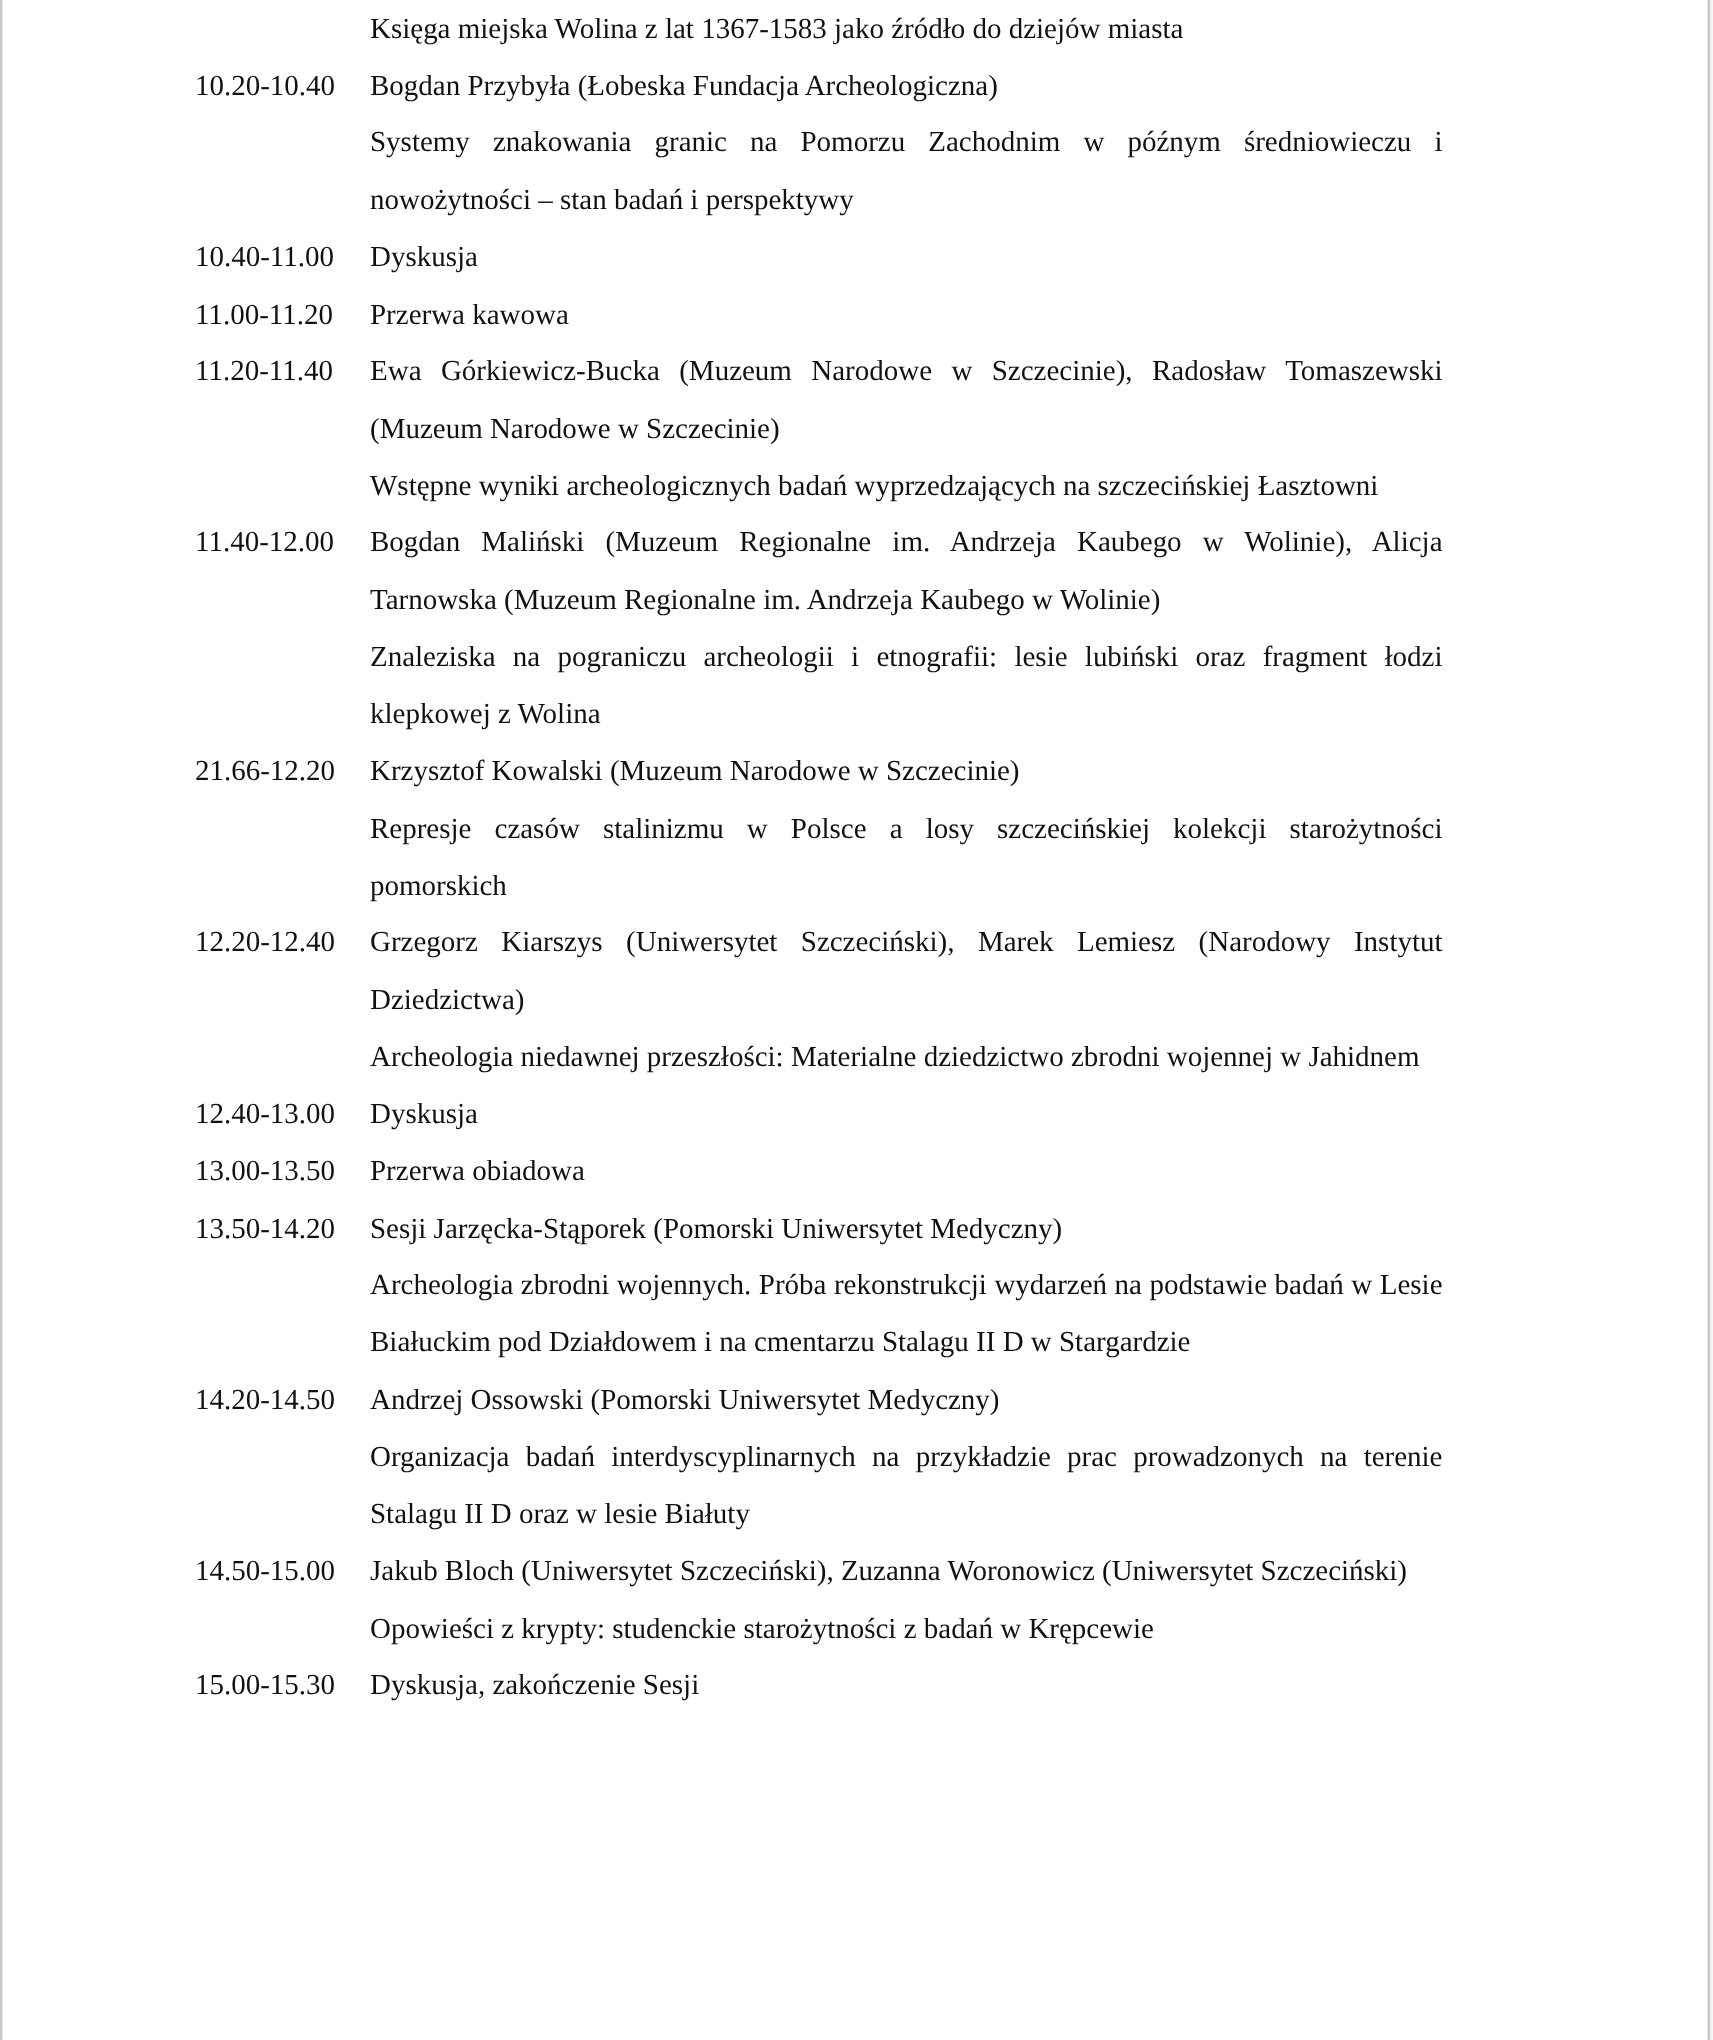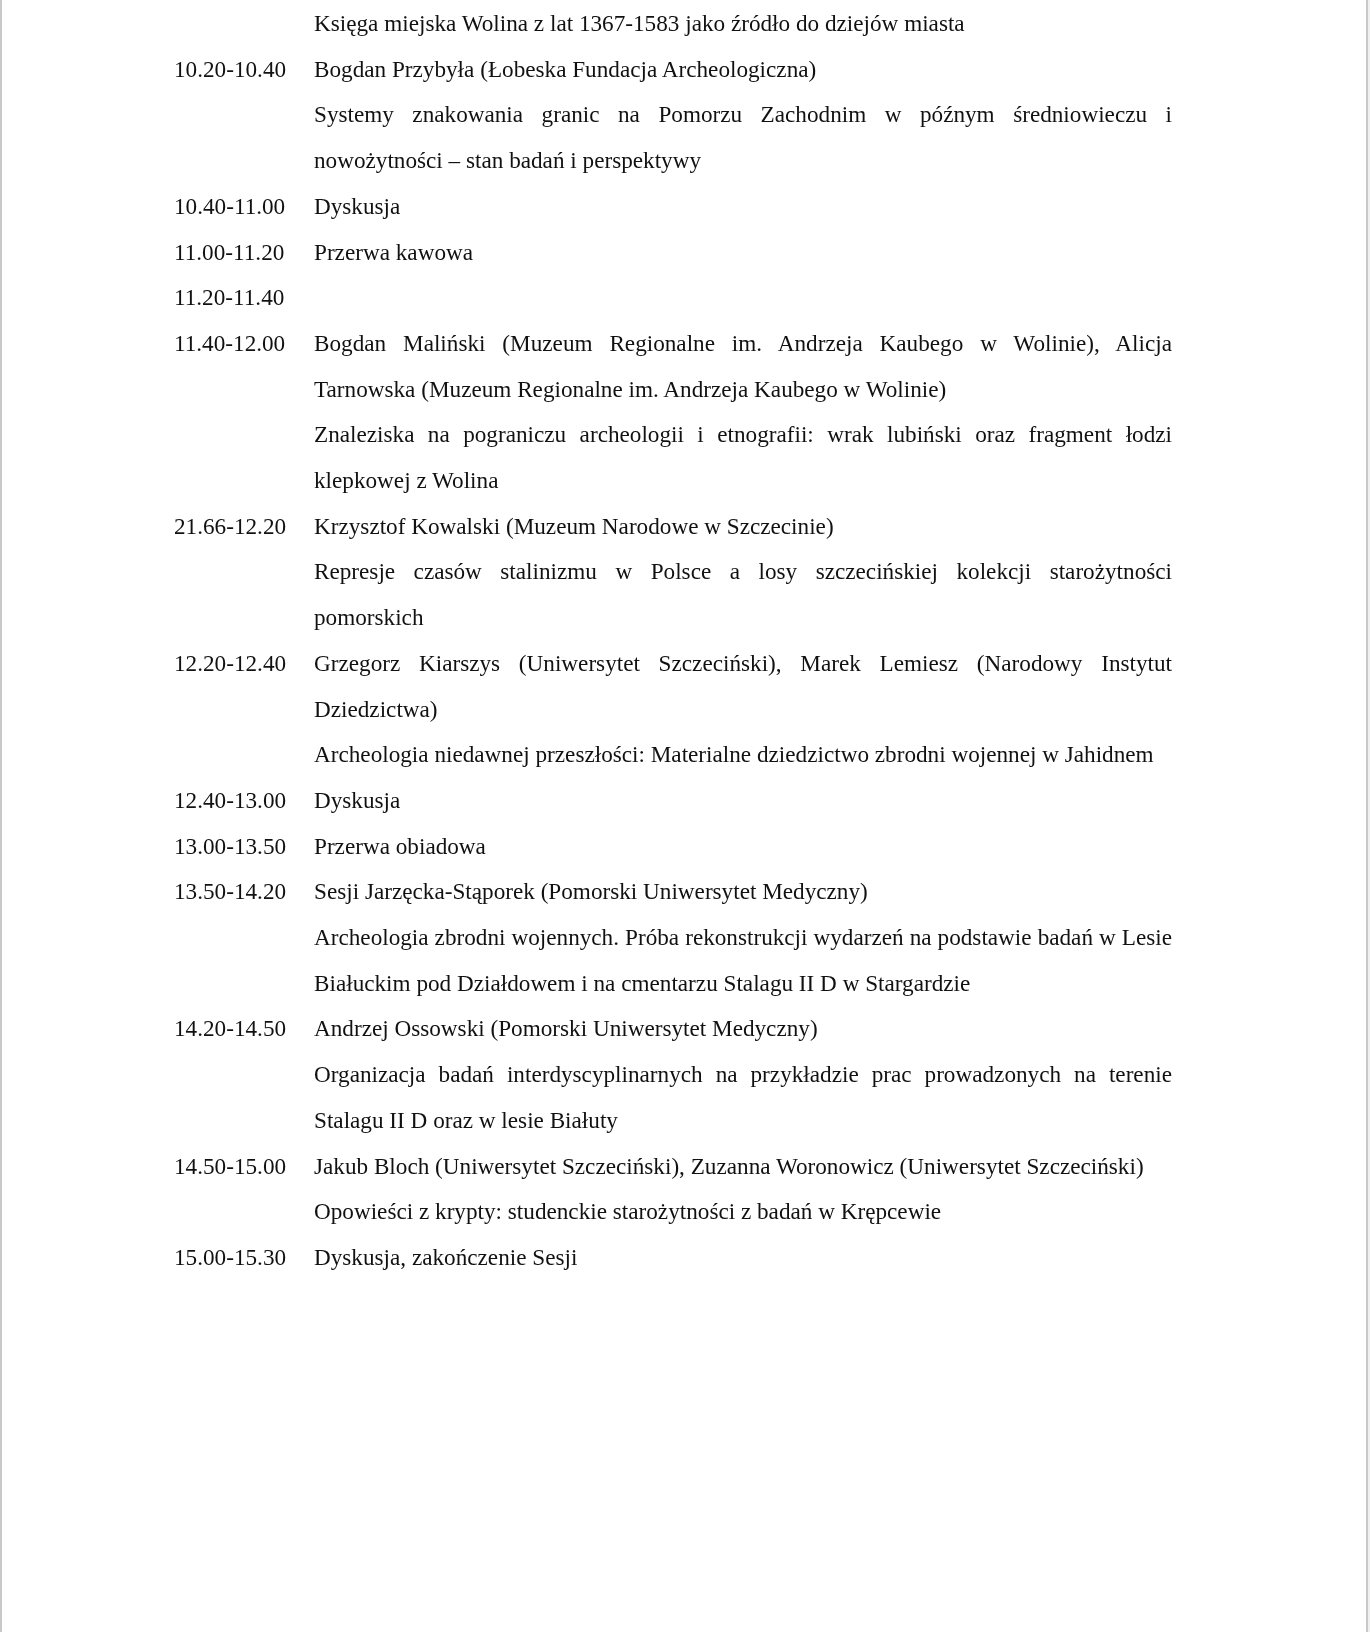--- a/index.html
+++ b/index.html
@@ -13,21 +13,21 @@
   .page-border-left {
     position: absolute; left: 0; top: 0; width: 2px; height: 1632px; background: #c8c8c8;
   }
   .page-border-right {
     position: absolute; left: 1366px; top: 0; width: 2px; height: 1632px; background: #c8c8c8;
   }
   .page-outside-right {
     position: absolute; left: 1368px; top: 0; width: 2px; height: 1632px; background: #f0f0f0;
   }
   .program {
-    position: absolute; left: 174px; top: 1px; width: 998px;
+    position: absolute; left: 156px; top: 1px; width: 998px;
     font-size: 23.2px; line-height: 45.7px;
   }
   .row { display: flex; }
   .time {
     width: 140px; flex: 0 0 140px; white-space: nowrap;
   }
   .content { flex: 1 1 auto; width: 858px; }
   .speakers, .title { text-align: justify; }
   .speakers b, .speaker-name { font-weight: normal; }
 </style>
@@ -58,27 +58,31 @@
     <div class="content">Dyskusja</div>
   </div>
 
   <div class="row">
     <div class="time">11.00-11.20</div>
     <div class="content">Przerwa kawowa</div>
   </div>
 
   <div class="row">
     <div class="time">11.20-11.40</div>
+    <div class="content">
+      <div class="speakers"><b>Ewa Górkiewicz-Bucka</b> <span>(Muzeum Narodowe w Szczecinie),</span> <b>Radosław Tomaszewski</b> <span>(Muzeum Narodowe w Szczecinie)</span></div>
+      <div class="title">Wstępne wyniki archeologicznych badań wyprzedzających na szczecińskiej Łasztowni</div>
+    </div>
   </div>
 
   <div class="row">
     <div class="time">11.40-12.00</div>
     <div class="content">
       <div class="speakers"><b>Bogdan Maliński</b> <span>(Muzeum Regionalne im. Andrzeja Kaubego w Wolinie),</span> <b>Alicja Tarnowska</b> <span>(Muzeum Regionalne im. Andrzeja Kaubego w Wolinie)</span></div>
-      <div class="title">Znaleziska na pograniczu archeologii i etnografii: wrak lubiński oraz fragment łodzi klepkowej z Wolina</div>
+      <div class="title">Znaleziska na pograniczu archeologii i etnografii: lesie lubiński oraz fragment łodzi klepkowej z Wolina</div>
     </div>
   </div>
 
   <div class="row">
     <div class="time">21.66-12.20</div>
     <div class="content">
       <div class="speakers"><b>Krzysztof Kowalski</b> <span>(Muzeum Narodowe w Szczecinie)</span></div>
       <div class="title">Represje czasów stalinizmu w Polsce a losy szczecińskiej kolekcji starożytności pomorskich</div>
     </div>
   </div>

